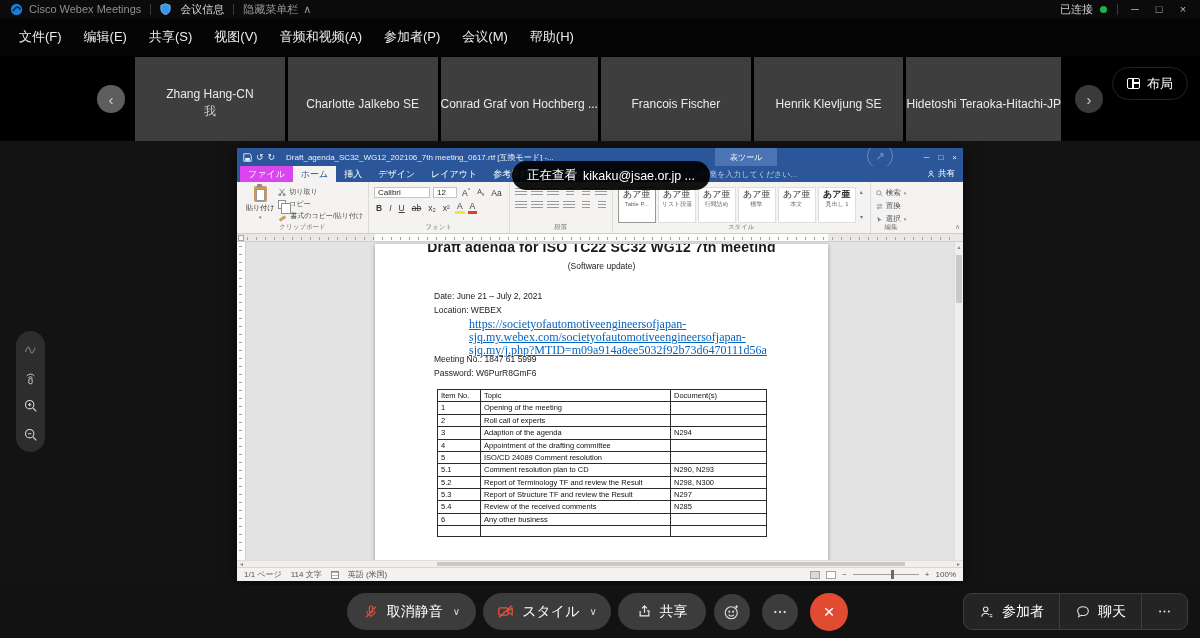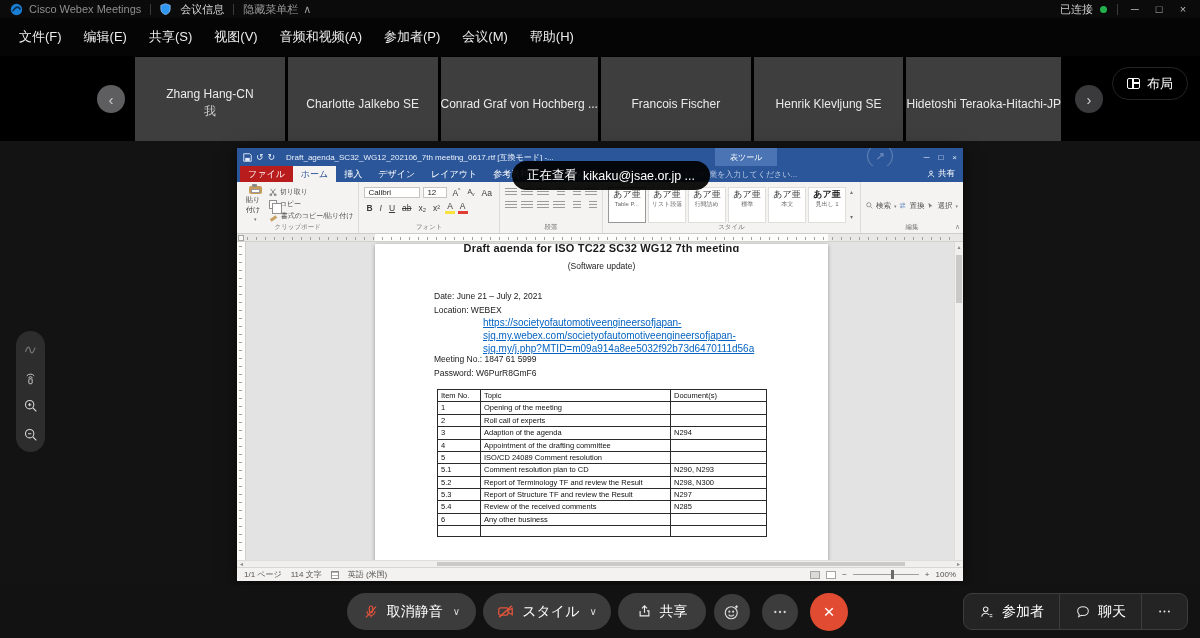--- a/index.html
+++ b/index.html
@@ -55,21 +55,21 @@
   .w-titlebar{height:18px;background:#2b579a;display:flex;align-items:center;padding:0 6px;gap:5px;position:relative;overflow:hidden;}
   .qa{display:flex;align-items:center;gap:4px;color:#e8eefb;font-size:9px;}
   .w-title{font-size:8px;color:#e9effa;white-space:nowrap;overflow:hidden;max-width:300px;margin-left:6px;}
   .context-tab{position:absolute;left:478px;top:0;height:18px;padding:0 15px;background:#4a74b4;color:#fff;font-size:8px;
     display:flex;align-items:center;}
   .deco-circle{position:absolute;left:630px;top:-5px;width:26px;height:26px;border:1.5px solid rgba(255,255,255,.28);
     border-radius:50%;color:rgba(255,255,255,.35);font-size:11px;display:flex;align-items:center;justify-content:center;}
   .w-winbtns{margin-left:auto;display:flex;gap:9px;color:#dfe8f6;font-size:8px;}
   .w-tabs{height:16px;background:#2b579a;display:flex;align-items:stretch;padding-left:3px;font-size:9px;color:#fff;}
   .w-tab{padding:3px 8px 2px;display:flex;align-items:center;}
-  .w-tab.file{background:#b91c1c;}
+  .w-tab.file{background:#d946ef;}
   .w-tab.active{background:#f4f3f1;color:#2b579a;}
   .w-search{margin-left:8px;display:flex;align-items:center;gap:4px;color:#b9c9e4;font-size:8px;}
   .w-share{margin-left:auto;margin-right:8px;display:flex;align-items:center;gap:3px;color:#fff;font-size:8.5px;}
 
   .w-ribbon{height:52px;background:#f4f3f1;border-bottom:1px solid #cfcdcb;display:flex;position:relative;color:#444;}
   .rgroup{position:relative;display:flex;padding:3px 5px 10px;border-right:1px solid #dedcd9;}
   .glabel{position:absolute;bottom:1px;left:0;right:0;text-align:center;font-size:6.5px;color:#7a7876;white-space:nowrap;}
   .paste-col{display:flex;flex-direction:column;align-items:center;gap:1px;font-size:7px;color:#333;padding:1px 4px;}
   .cb-icon{width:13px;height:16px;background:#c89b5a;border-radius:2px;position:relative;}
   .cb-icon::before{content:"";position:absolute;left:2px;top:3px;right:2px;bottom:1px;background:#fff;border:0.5px solid #999;}
@@ -90,40 +90,40 @@
   .prow{display:flex;gap:4px;}
   .picon{width:12px;height:9px;background-image:linear-gradient(#8c8c8c 1px, transparent 1px);background-size:100% 3px;opacity:.85;}
   .picon.short{background-size:70% 3px;background-repeat:repeat-y;background-position:right top;}
   .styles-row{display:flex;gap:2px;padding-top:2px;}
   .style-card{width:38px;border:1px solid #e0deda;background:#fff;display:flex;flex-direction:column;align-items:center;padding:1px 0 0;}
   .style-card.sel{border-color:#9a9896;}
   .sprev{font-size:9px;color:#333;line-height:11px;}
   .sprev.h1{font-weight:bold;color:#222;}
   .sname{font-size:6.3px;color:#666;white-space:nowrap;transform:scale(.95);}
   .gallery-arrows{display:flex;flex-direction:column;justify-content:space-between;padding:2px 1px;font-size:5px;color:#777;}
-  .edit-rows{display:flex;flex-direction:row;gap:3px;padding-top:3px;}
+  .edit-rows{display:flex;flex-direction:column;gap:3px;padding-top:3px;}
   .edit-row{display:flex;align-items:center;gap:3px;font-size:7.5px;color:#4d4d4d;white-space:nowrap;}
   .ribbon-collapse{position:absolute;right:3px;bottom:2px;font-size:7px;color:#8a8886;}
 
   .w-hruler{height:8px;background:#e9e8e6;border-bottom:1px solid #d2d0cd;position:relative;}
   .hruler-page{position:absolute;left:138px;width:453px;top:0;bottom:0;background:#fdfdfc;}
   .hticks{position:absolute;left:10px;right:10px;bottom:1px;height:3px;
     background-image:repeating-linear-gradient(90deg,#a3a19e 0 1px,transparent 1px 9px);}
   .tabsel{position:absolute;left:1px;top:1px;width:6px;height:6px;border:1px solid #a8a6a3;background:#f7f7f6;}
 
   .w-doc{position:relative;height:318px;background:#e3e3e3;overflow:hidden;}
   .vruler{position:absolute;left:0;top:0;bottom:0;width:9px;background:#fdfdfc;border-right:1px solid #d2d0cd;}
   .vticks{position:absolute;top:4px;bottom:4px;left:2px;width:3px;
     background-image:repeating-linear-gradient(#a3a19e 0 1px,transparent 1px 8px);}
   .page{position:absolute;left:138px;top:2px;width:453px;height:360px;background:#fff;box-shadow:0 1px 4px rgba(0,0,0,.35);color:#1a1a1a;}
   .clip-title{position:absolute;top:0;left:0;right:0;height:8px;overflow:hidden;text-align:center;}
-  .clip-title span{position:relative;top:-6px;font-weight:bold;font-size:11px;letter-spacing:.2px;}
+  .clip-title span{position:relative;top:-6px;font-weight:bold;font-size:14px;letter-spacing:.2px;}
   .p-sub{position:absolute;top:17px;left:0;right:0;text-align:center;font-size:8.5px;}
   .pline{position:absolute;left:59px;font-size:8.5px;white-space:nowrap;}
-  .plink{position:absolute;left:108px;font-size:10px;color:#0563c1;text-decoration:underline;white-space:nowrap;}
+  .plink{position:absolute;left:94px;font-size:12px;color:#0563c1;text-decoration:underline;white-space:nowrap;font-family:Liberation Serif, serif;}
   .agenda{position:absolute;left:62px;top:145px;width:330px;border-collapse:collapse;font-size:7.5px;color:#111;}
   .agenda th,.agenda td{border:1px solid #2b2b2b;padding:1px 3px;text-align:left;vertical-align:top;font-weight:normal;height:11px;line-height:1.25;}
   .agenda .c0{width:43px;} .agenda .c2{width:96px;}
   .w-scroll{position:absolute;right:0;top:0;bottom:0;width:9px;background:#f0efed;border-left:1px solid #dfdddb;}
   .scroll-thumb{position:absolute;left:1px;right:1px;top:13px;height:48px;background:#cbc9c7;}
   .scroll-up{position:absolute;top:2px;left:0;right:0;text-align:center;font-size:5px;color:#8a8886;}
   .w-hscroll{height:7px;background:#f0efed;border-top:1px solid #dfdddb;position:relative;}
   .hthumb{position:absolute;left:200px;width:468px;top:1px;bottom:1px;background:#cbc9c7;}
   .hnub{position:absolute;top:0;bottom:0;width:9px;text-align:center;font-size:5px;color:#8a8886;line-height:7px;}
 

